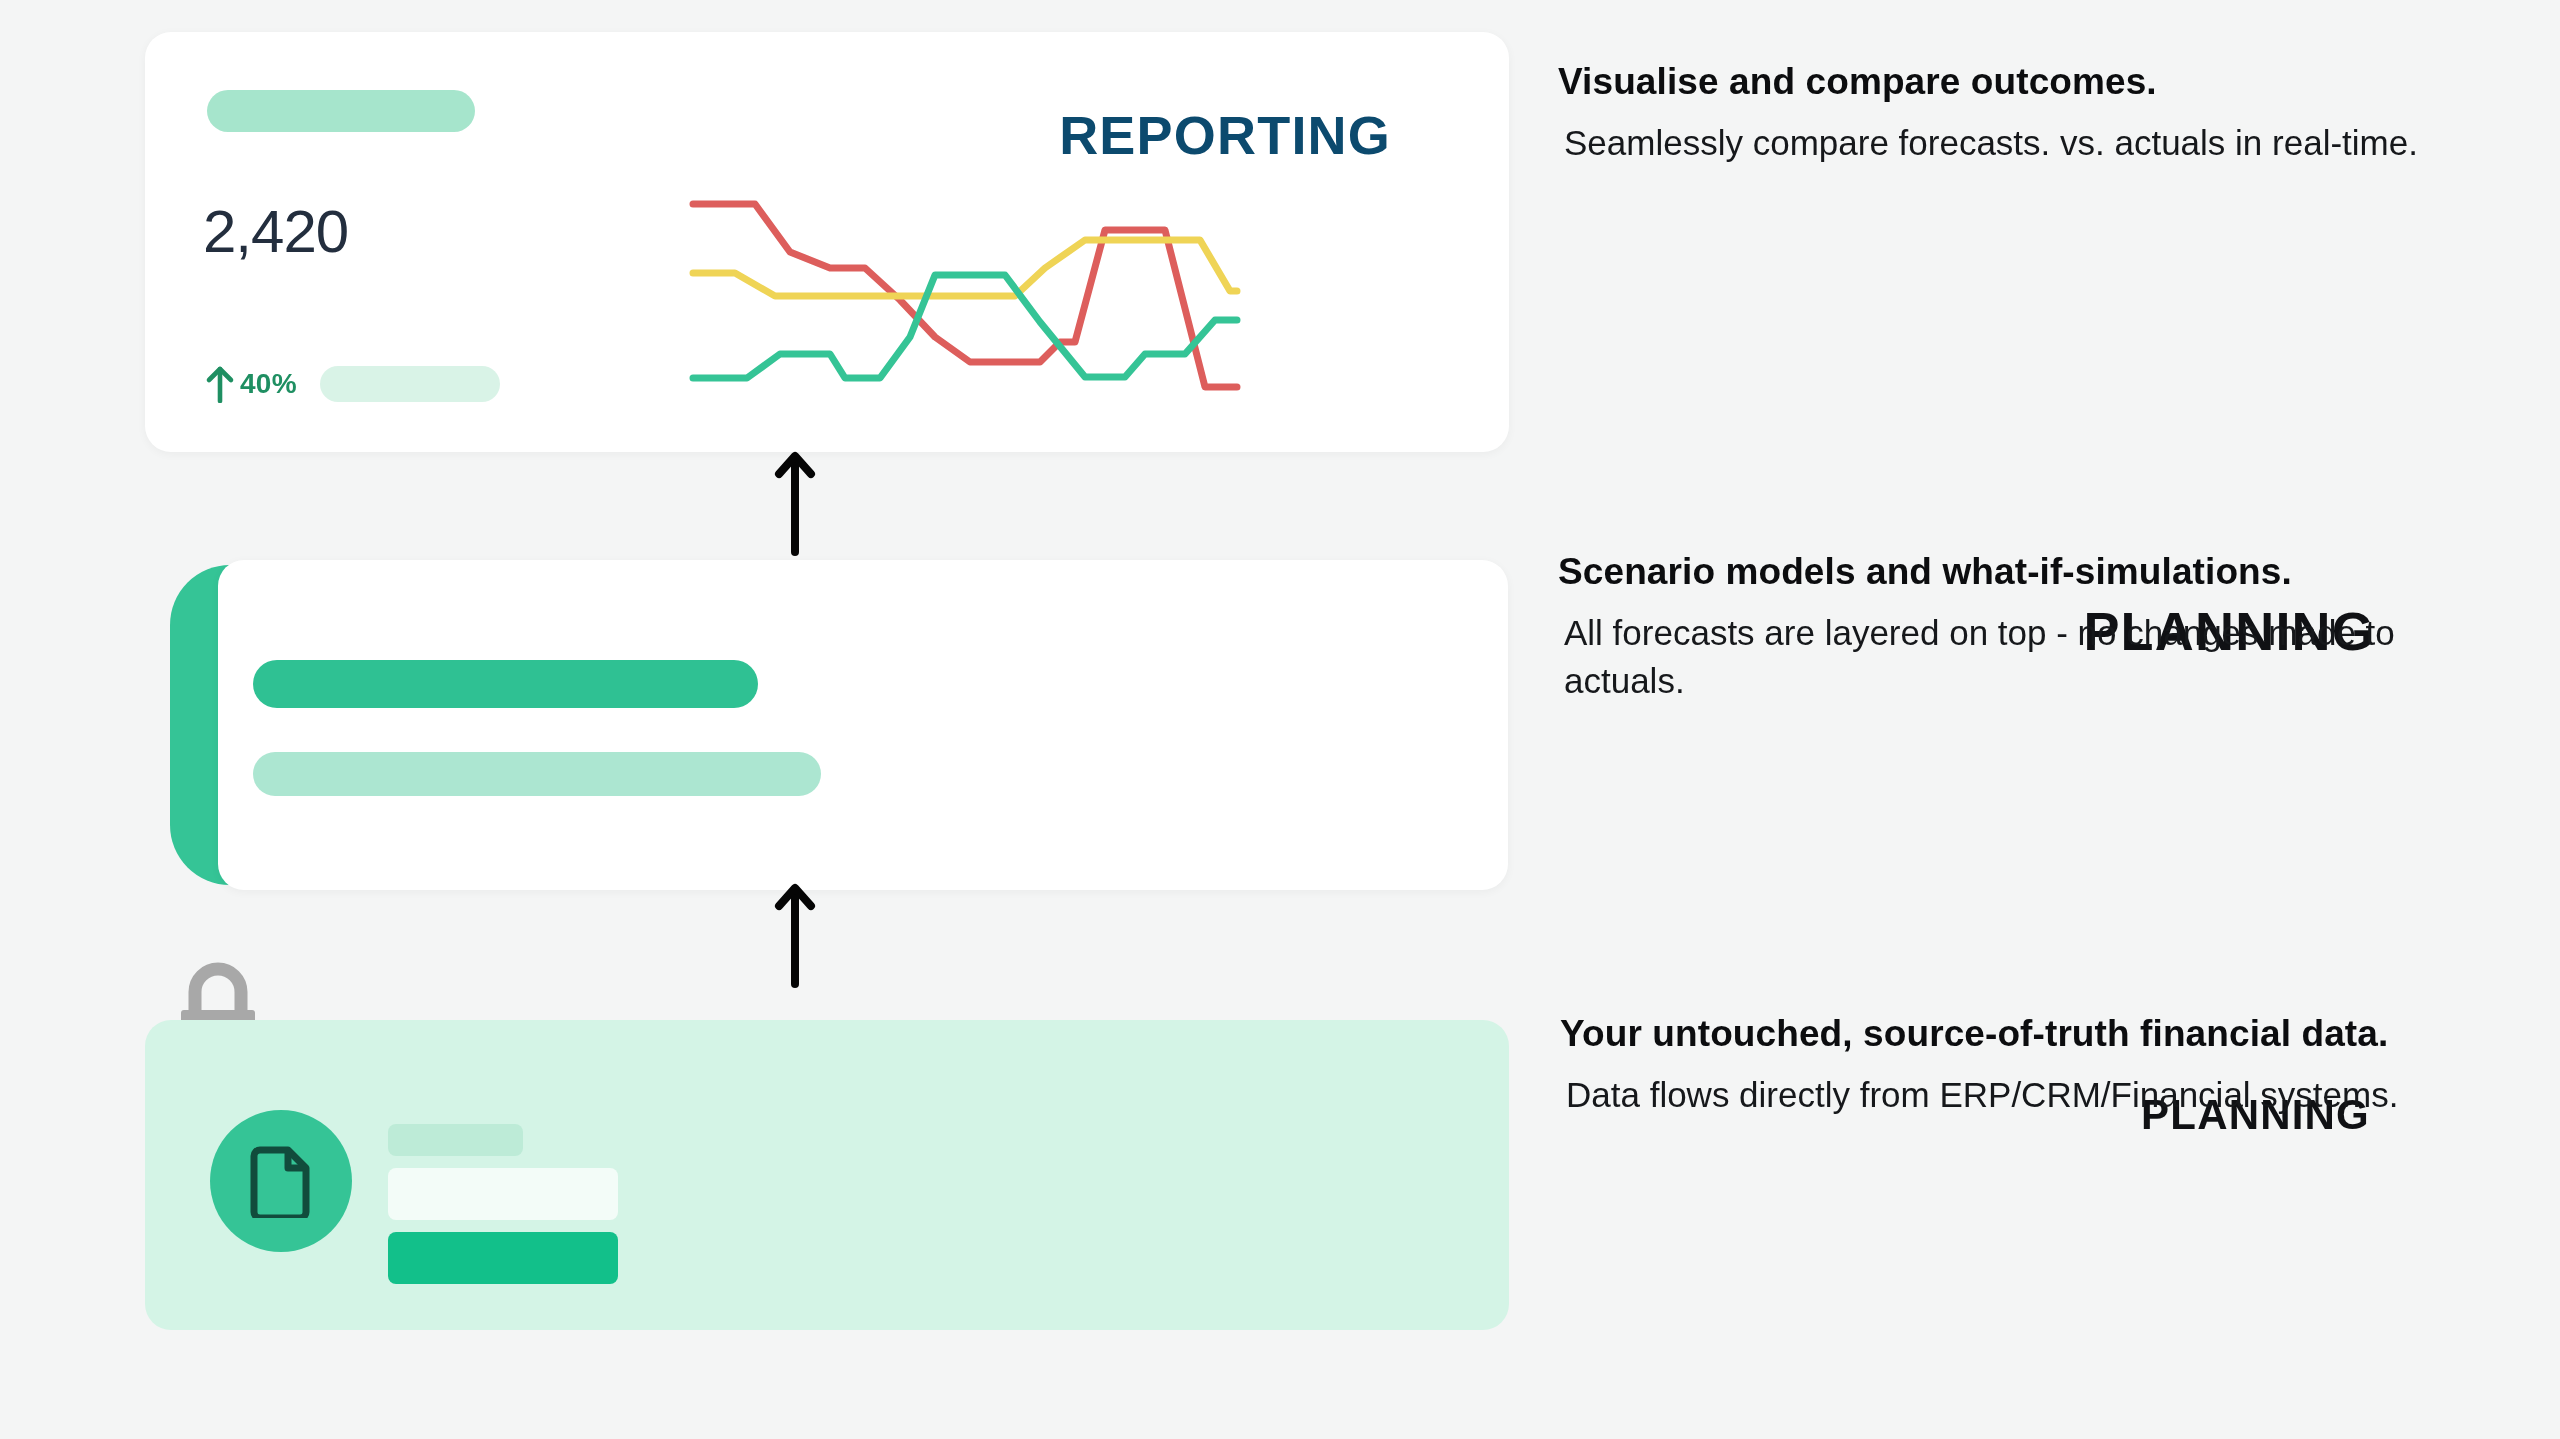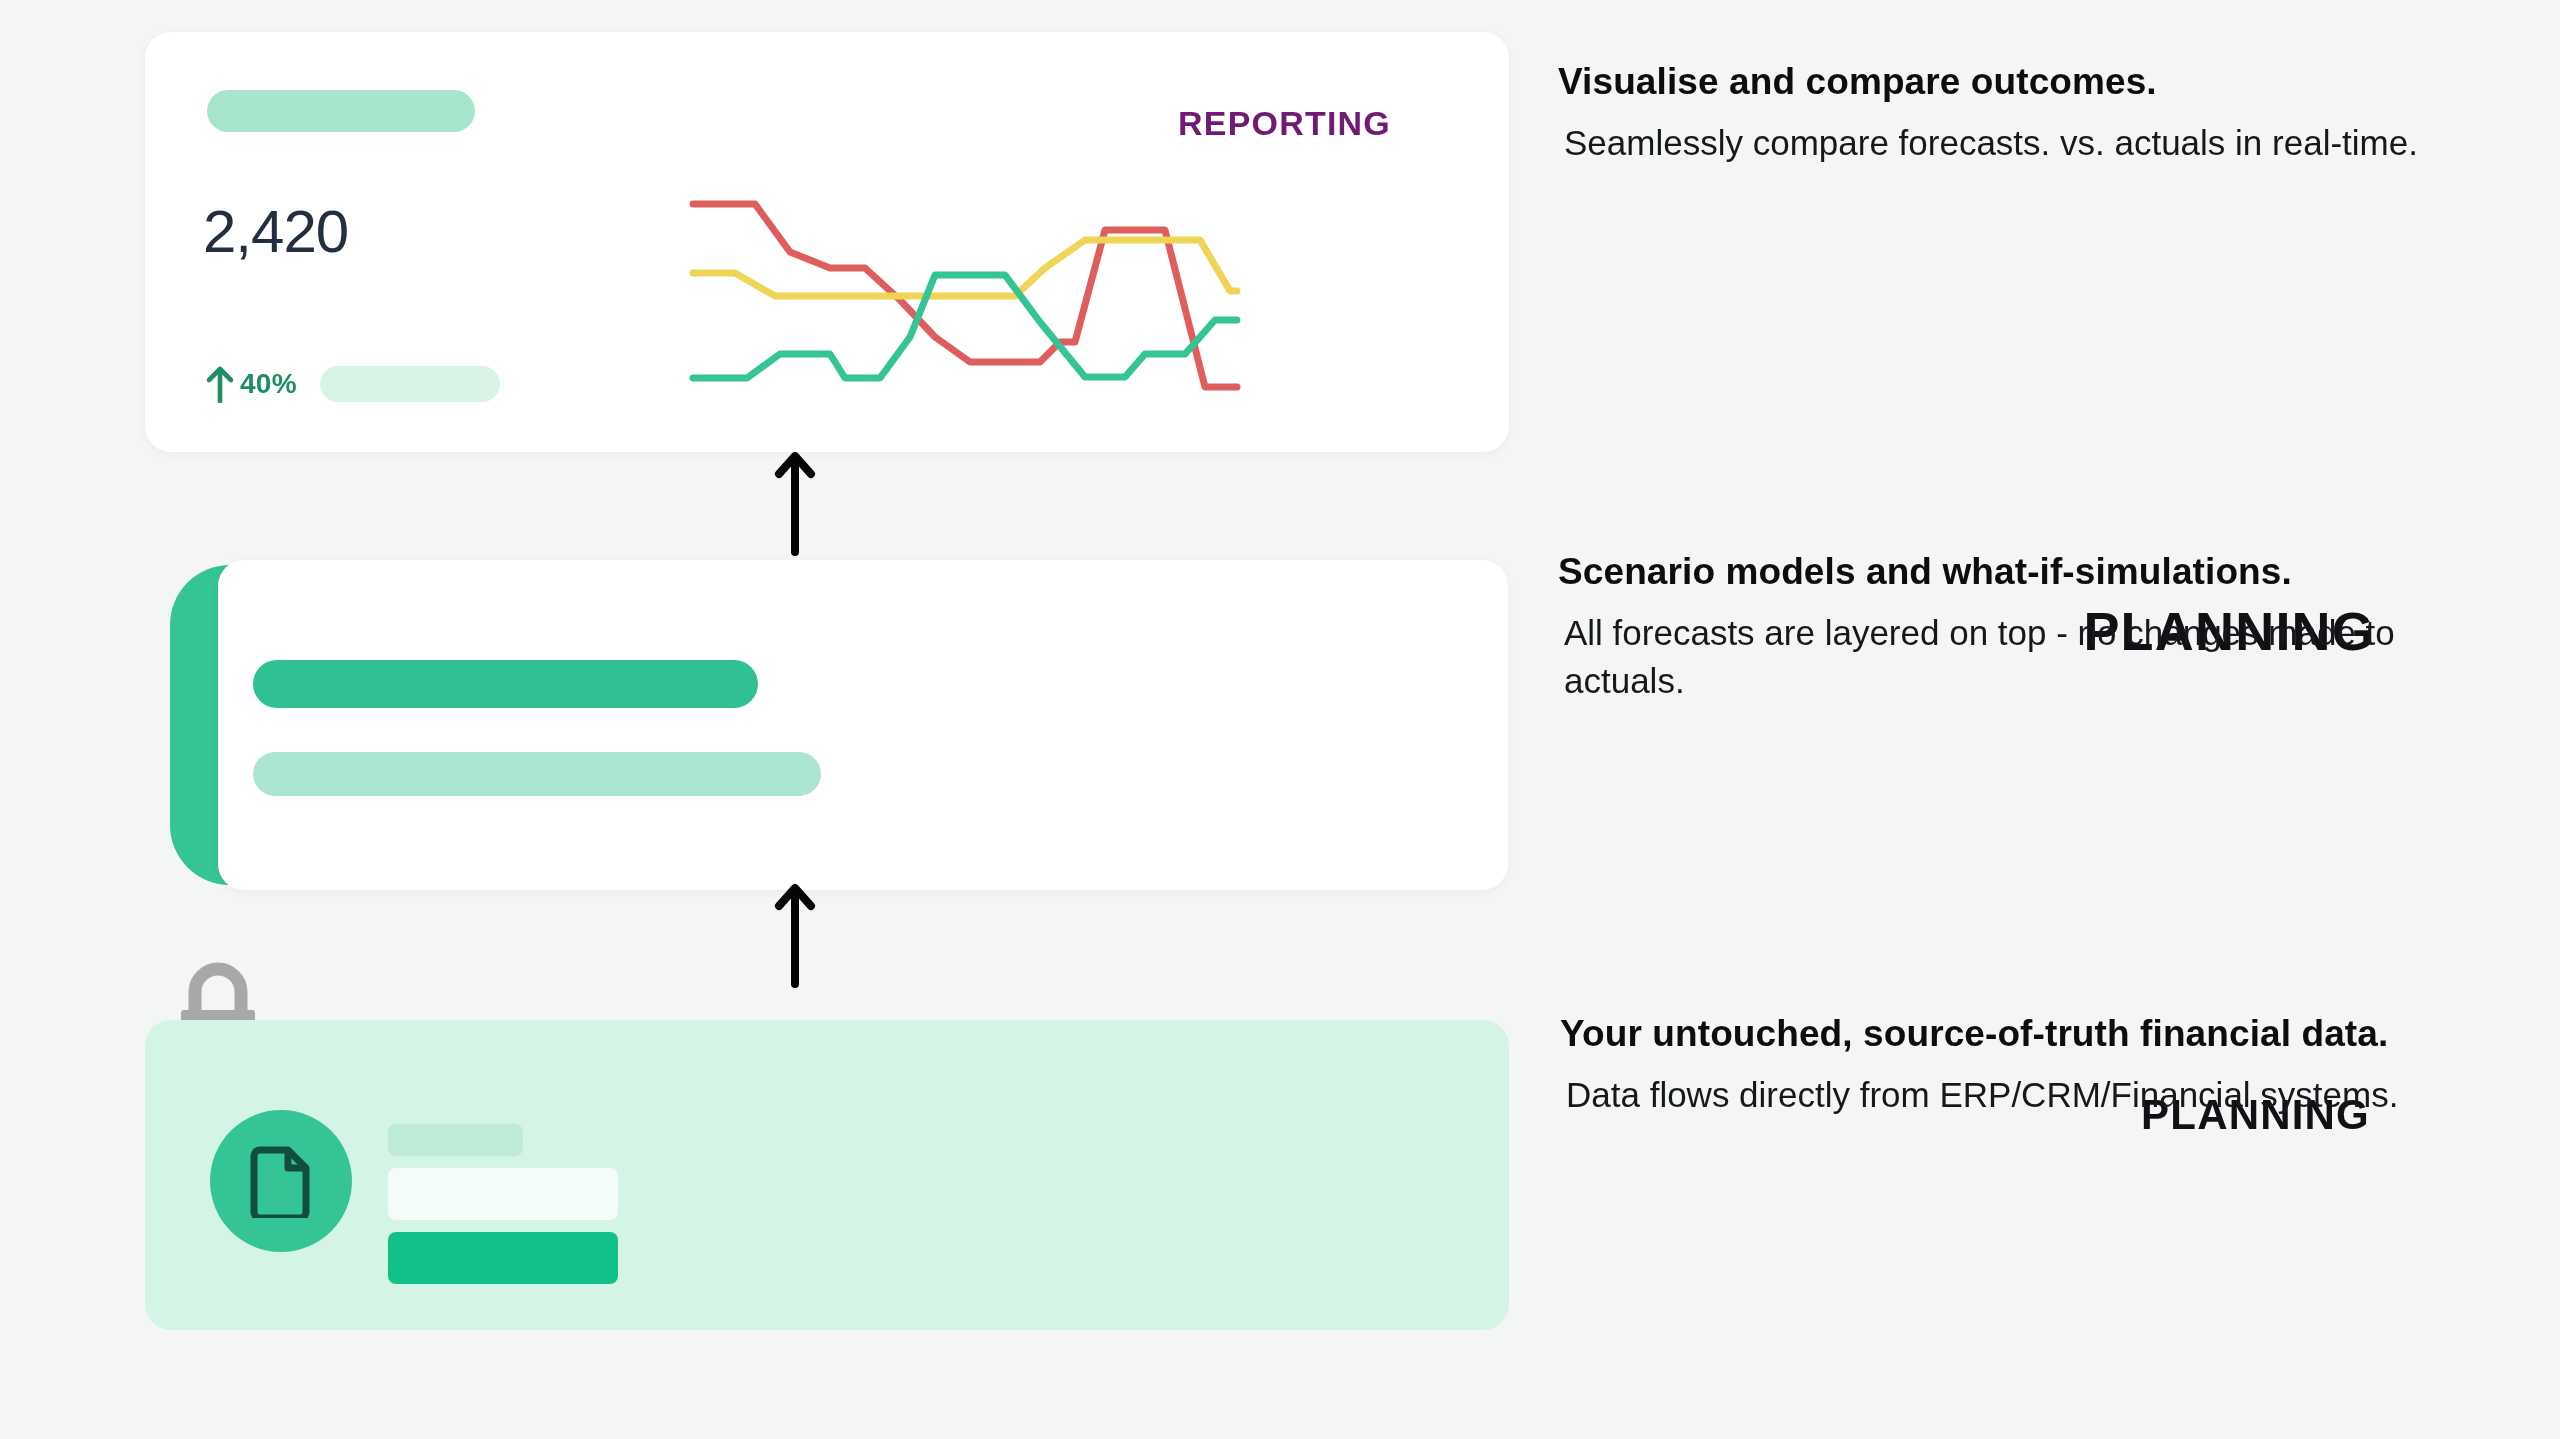--- a/index.html
+++ b/index.html
@@ -87,24 +87,24 @@
     position: absolute;
     left: 540px;
     top: 140px;
     width: 560px;
     height: 230px;
   }
   #reporting-label {
     position: absolute;
     right: 118px;
     top: 72px;
-    font-size: 34px;
+    font-size: 54px;
     font-weight: 700;
     letter-spacing: 1.2px;
-    color: #701a75;
+    color: #0c4a6e;
   }
 
   
   #planning-accent {
     position: absolute;
     left: 170px;
     top: 565px;
     width: 120px;
     height: 320px;
     border-radius: 60px;

